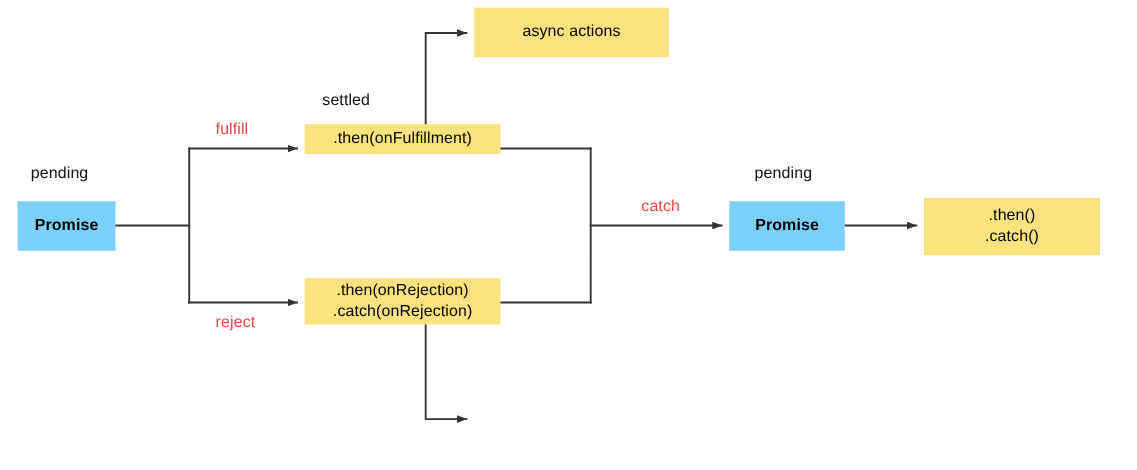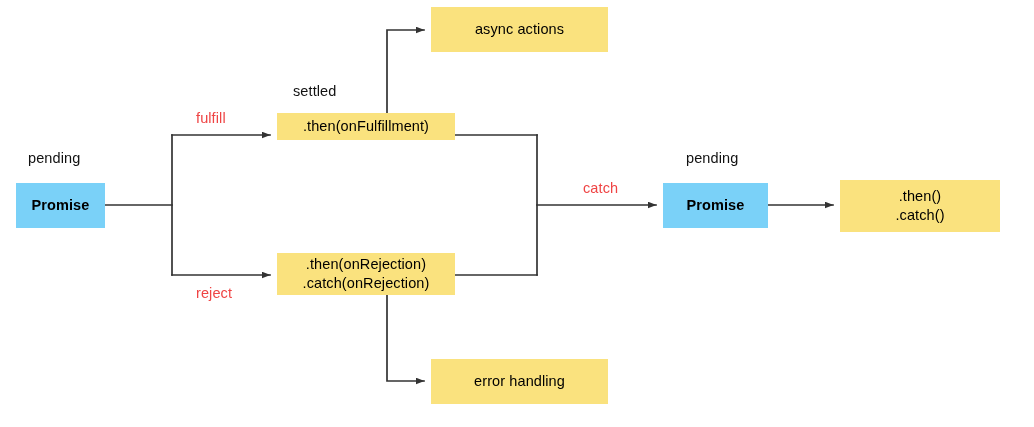--- a/index.html
+++ b/index.html
@@ -96,21 +96,20 @@
 
   <div class="node node-promise" style="left:16px; top:183px; width:89px; height:45px;">Promise</div>
 
   <div class="node node-action" style="left:277px; top:113px; width:178px; height:27px;">.then(onFulfillment)</div>
 
   <div class="node node-action" style="left:431px; top:7px; width:177px; height:45px;">async actions</div>
 
   <div class="node node-action" style="left:277px; top:253px; width:178px; height:42px;">.then(onRejection)
 .catch(onRejection)</div>
 
-  <div class="node node-action" style="left:431px; top:359px; width:177px; height:45px;">error handling</div>
 
   <div class="node node-promise" style="left:663px; top:183px; width:105px; height:45px;">Promise</div>
 
   <div class="node node-action" style="left:840px; top:180px; width:160px; height:52px;">.then()
 .catch()</div>
 
   <div class="state-label" style="left:28px; top:150px;">pending</div>
 
   <div class="state-label" style="left:293px; top:83px;">settled</div>
 

